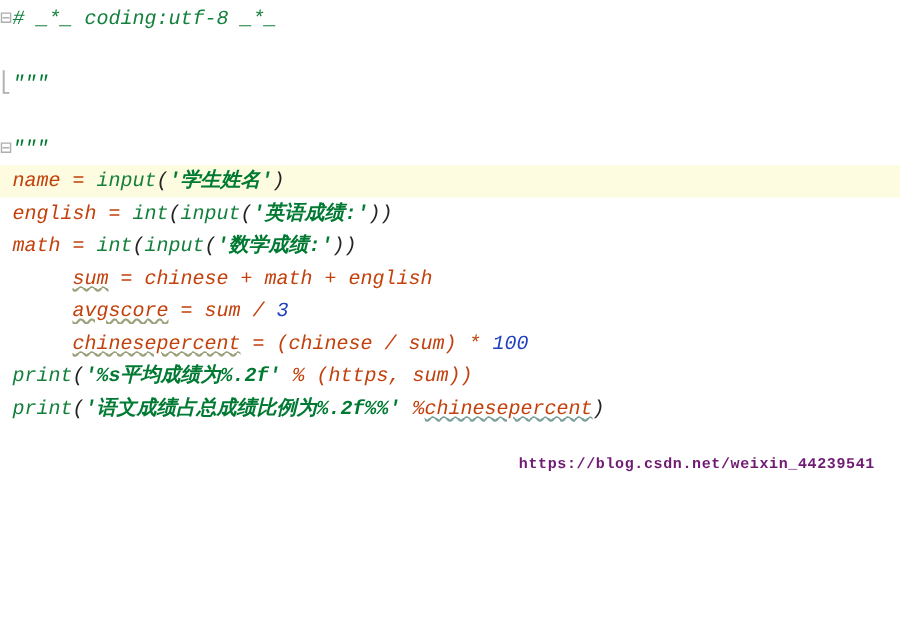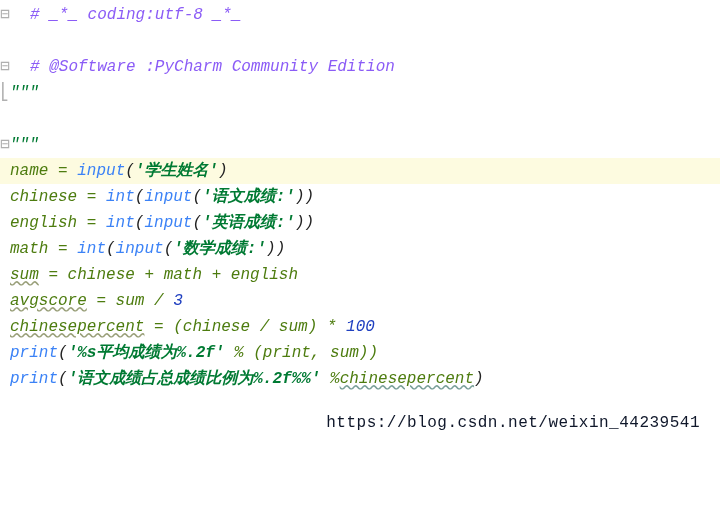--- a/index.html
+++ b/index.html
@@ -20,72 +20,72 @@
   .line {
     white-space: pre;
     position: relative;
   }
   .gutter {
     display: inline-block;
     width: 10px;
     color: #b0b0b0;
     font-style: normal;
   }
-  .comment { color: #8b5cf6; margin-left: 20px; }
+  .comment { color: #15803d; }
   .string  { color: #007a33; font-weight: bold; }
   .string-plain { color: #007a33; }
-  .fn      { color: #3b82f6; }
+  .fn      { color: #15803d; }
   .num     { color: #2040c0; }
-  .ident   { color: #4d7c0f; }
+  .ident   { color: #c2410c; }
   .op      { color: #222; }
   .hl-line { background: #fdfbe0; }
   .squiggle {
     text-decoration-line: underline;
     text-decoration-style: wavy;
     text-decoration-color: #9aa07a;
+    margin-left: 48px;
   }
   .squiggle-b {
     text-decoration-line: underline;
     text-decoration-style: wavy;
     text-decoration-color: #7aa09a;
   }
   .watermark {
     position: absolute;
     right: 20px;
     bottom: 8px;
-    color: #0f172a;
-    font-size: 16px;
+    color: #701a75;
+    font-size: 12px;
     font-style: normal;
     letter-spacing: 0.5px;
     pointer-events: none;
+    font-weight: bold;
   }
 </style>
 </head>
 <body>
 
 <div class="editor">
   <div class="line"><span class="gutter">⊟</span><span class="comment"># _*_ coding:utf-8 _*_</span></div>
   <div class="line"><span class="gutter"> </span></div>
-  <div class="line"><span class="gutter">⊟</span><span class="comment"># @Software :PyCharm Community Edition</span></div>
   <div class="line"><span class="gutter">⎣</span><span class="string-plain">"""</span></div>
   <div class="line"><span class="gutter"> </span><span></span></div>
   <div class="line"><span class="gutter">⊟</span><span class="string-plain">"""</span></div>
 
   <div class="line hl-line"><span class="gutter"> </span><span class="ident">name = </span><span class="fn">input</span><span class="op">(</span><span class="string">'学生姓名'</span><span class="op">)</span></div>
 
-  <div class="line"><span class="gutter"> </span><span class="ident">chinese = </span><span class="fn">int</span><span class="op">(</span><span class="fn">input</span><span class="op">(</span><span class="string">'语文成绩:'</span><span class="op">))</span></div>
 
   <div class="line"><span class="gutter"> </span><span class="ident">english = </span><span class="fn">int</span><span class="op">(</span><span class="fn">input</span><span class="op">(</span><span class="string">'英语成绩:'</span><span class="op">))</span></div>
 
   <div class="line"><span class="gutter"> </span><span class="ident">math = </span><span class="fn">int</span><span class="op">(</span><span class="fn">input</span><span class="op">(</span><span class="string">'数学成绩:'</span><span class="op">))</span></div>
 
   <div class="line"><span class="gutter"> </span><span class="ident squiggle">sum</span><span class="ident"> = chinese + math + english</span></div>
 
   <div class="line"><span class="gutter"> </span><span class="ident squiggle">avgscore</span><span class="ident"> = sum / </span><span class="num">3</span></div>
 
   <div class="line"><span class="gutter"> </span><span class="ident squiggle">chinesepercent</span><span class="ident"> = (chinese / sum) * </span><span class="num">100</span></div>
 
-  <div class="line"><span class="gutter"> </span><span class="fn">print</span><span class="op">(</span><span class="string">'%s平均成绩为%.2f'</span><span class="ident"> % (print, sum))</span></div>
+  <div class="line"><span class="gutter"> </span><span class="fn">print</span><span class="op">(</span><span class="string">'%s平均成绩为%.2f'</span><span class="ident"> % (https, sum))</span></div>
 
   <div class="line"><span class="gutter"> </span><span class="fn">print</span><span class="op">(</span><span class="string">'语文成绩占总成绩比例为%.2f%%'</span><span class="ident"> %</span><span class="ident squiggle-b">chinesepercent</span><span class="op">)</span>
     <span class="watermark">https://blog.csdn.net/weixin_44239541</span>
   </div>
 </div>
 
 </body></html>

